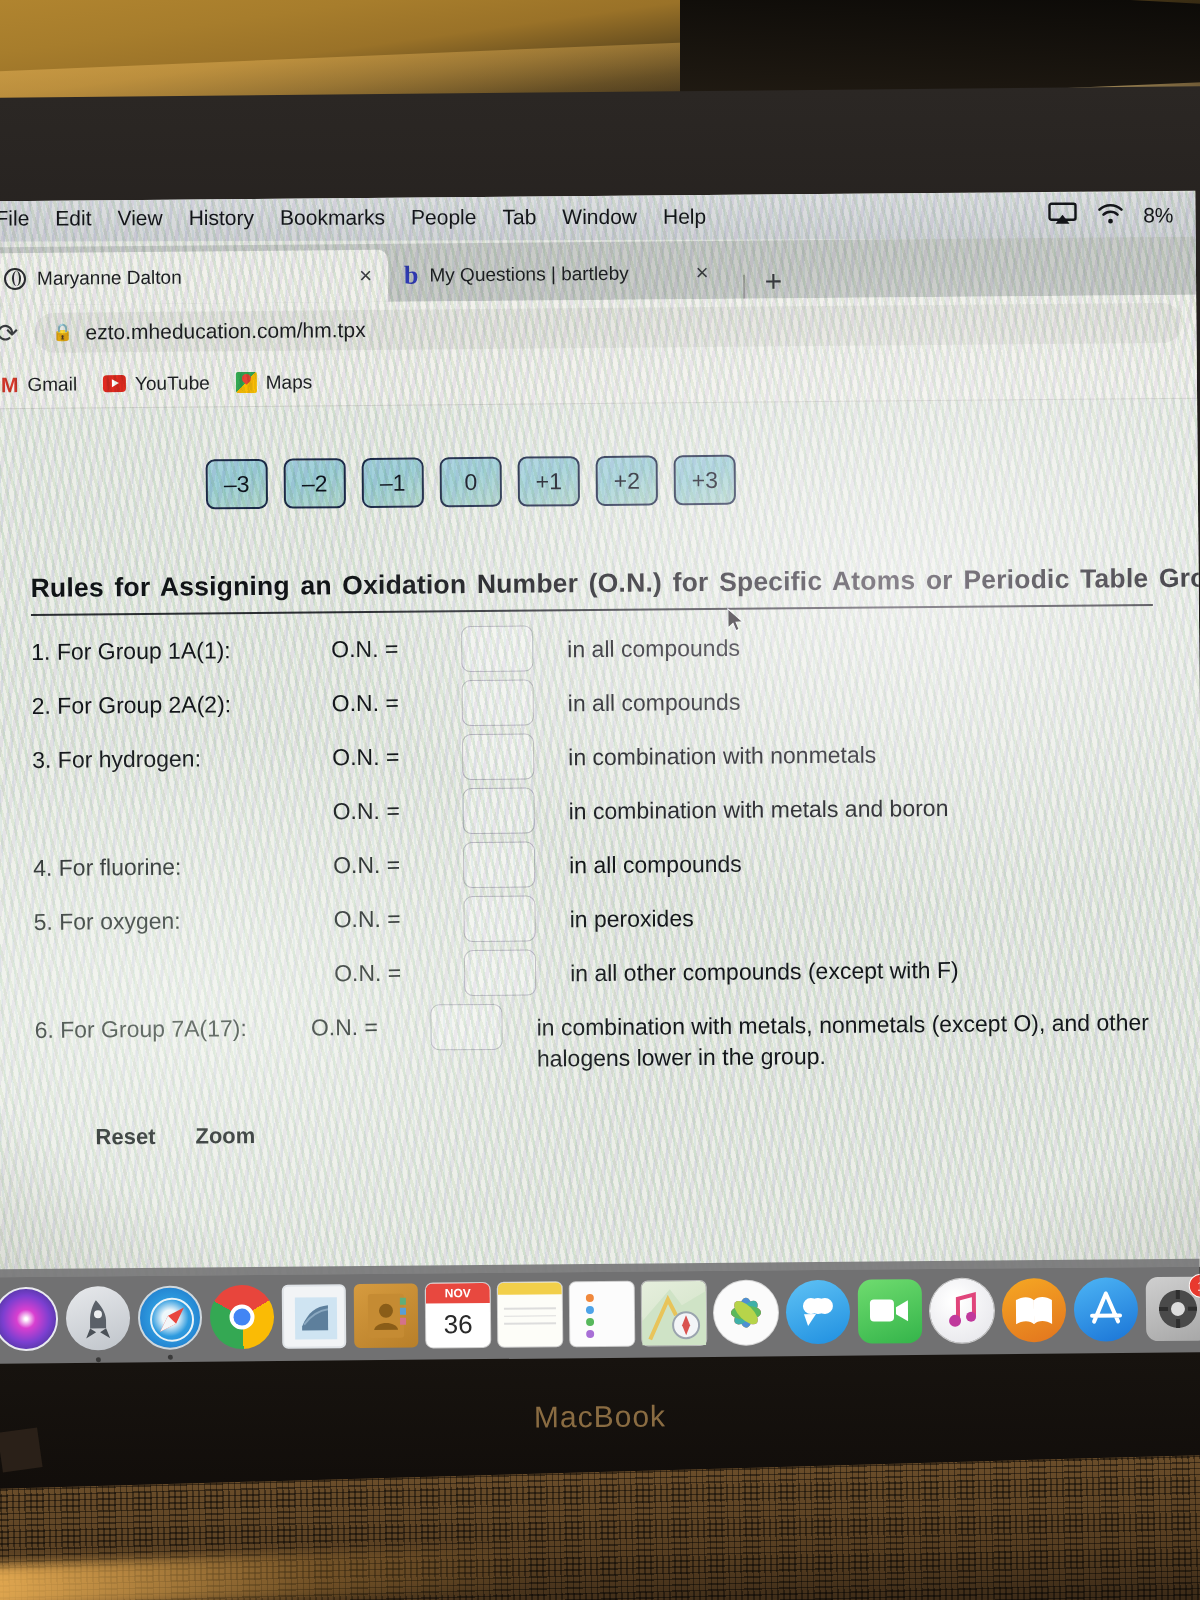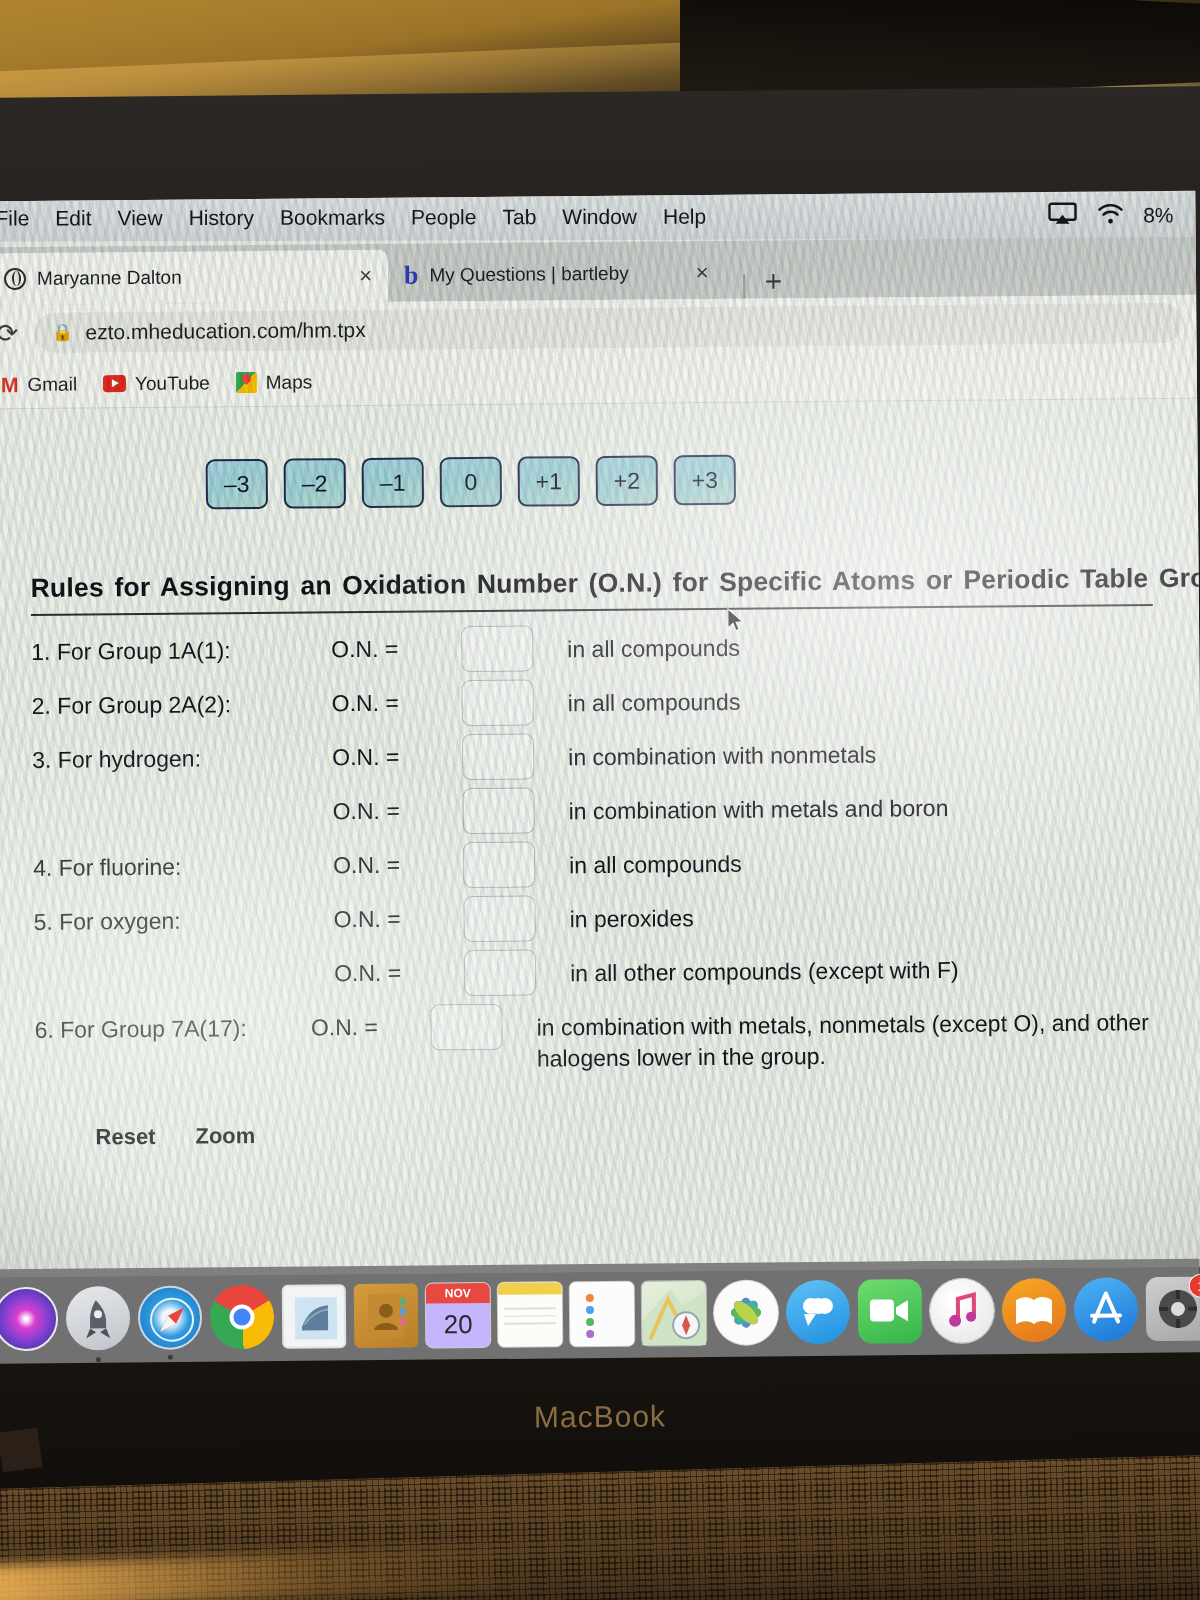--- a/index.html
+++ b/index.html
@@ -429,23 +429,23 @@
     <div class="dicon" style="background:linear-gradient(150deg,#d69b3f,#b87f29);border-radius:6px">
       <svg width="64" height="64" viewBox="0 0 64 64">
           <rect x="14" y="10" width="36" height="44" rx="3" fill="#c58b33"></rect>
           <circle cx="32" cy="27" r="7" fill="#8a5d18"></circle>
           <path d="M20 46 C22 37 42 37 44 46 Z" fill="#8a5d18"></path>
           <rect x="46" y="14" width="6" height="7" fill="#5fae7a"></rect>
           <rect x="46" y="24" width="6" height="7" fill="#5a9ed4"></rect>
           <rect x="46" y="34" width="6" height="7" fill="#d4728a"></rect>
         </svg>
     </div>
-    <div class="dicon" style="background:#c4b5fd;border-radius:7px;overflow:hidden;box-shadow:0 0 0 1px #ccc">
+    <div class="dicon" style="background:#ffffff;border-radius:7px;overflow:hidden;box-shadow:0 0 0 1px #ccc">
       <div style="height:20px;background:#e8483f;color:#fff;font-size:12px;text-align:center;line-height:20px;font-weight:bold">NOV</div>
-      <div style="height:44px;color:#2a2a2a;font-size:26px;text-align:center;line-height:42px">20</div>
+      <div style="height:44px;color:#2a2a2a;font-size:26px;text-align:center;line-height:42px">36</div>
     </div>
     <div class="dicon" style="background:#fdfdf8;border-radius:6px;overflow:hidden;box-shadow:0 0 0 1px #ccc">
       <div style="height:12px;background:#f2cf4a"></div>
       <div style="padding:7px 6px">
           <div style="height:1.5px;background:#ddd;margin:6px 0"></div>
           <div style="height:1.5px;background:#ddd;margin:6px 0"></div>
           <div style="height:1.5px;background:#ddd;margin:6px 0"></div>
         </div>
     </div>
     <div class="dicon" style="background:#fcfcfc;border-radius:6px;box-shadow:0 0 0 1px #ccc">

